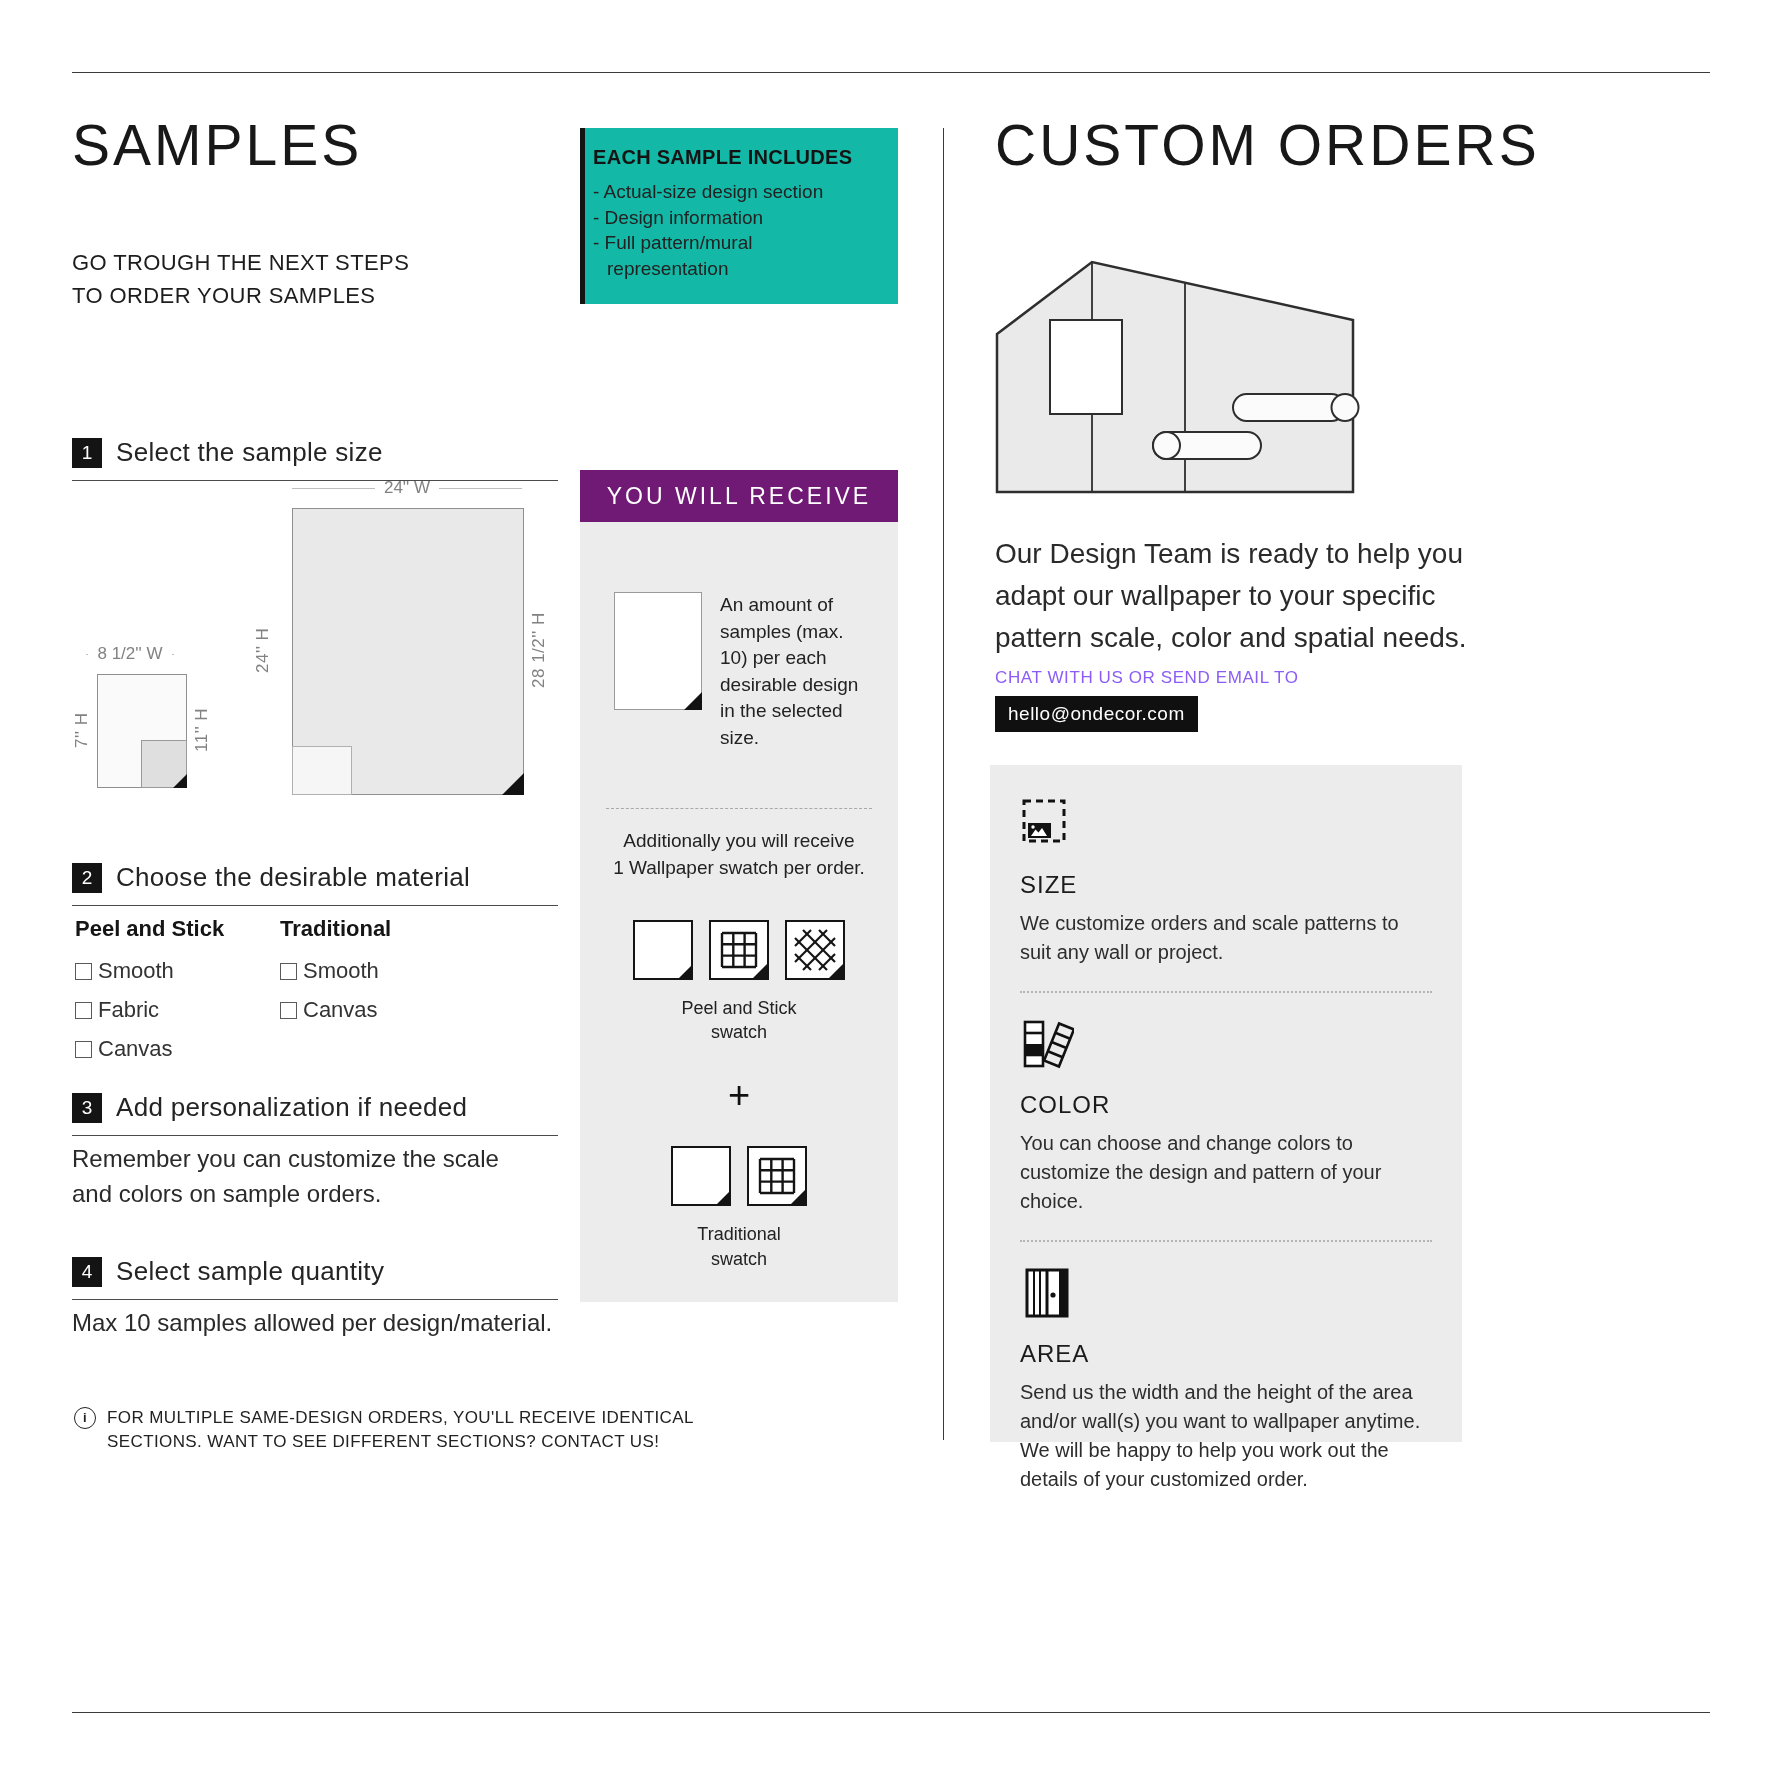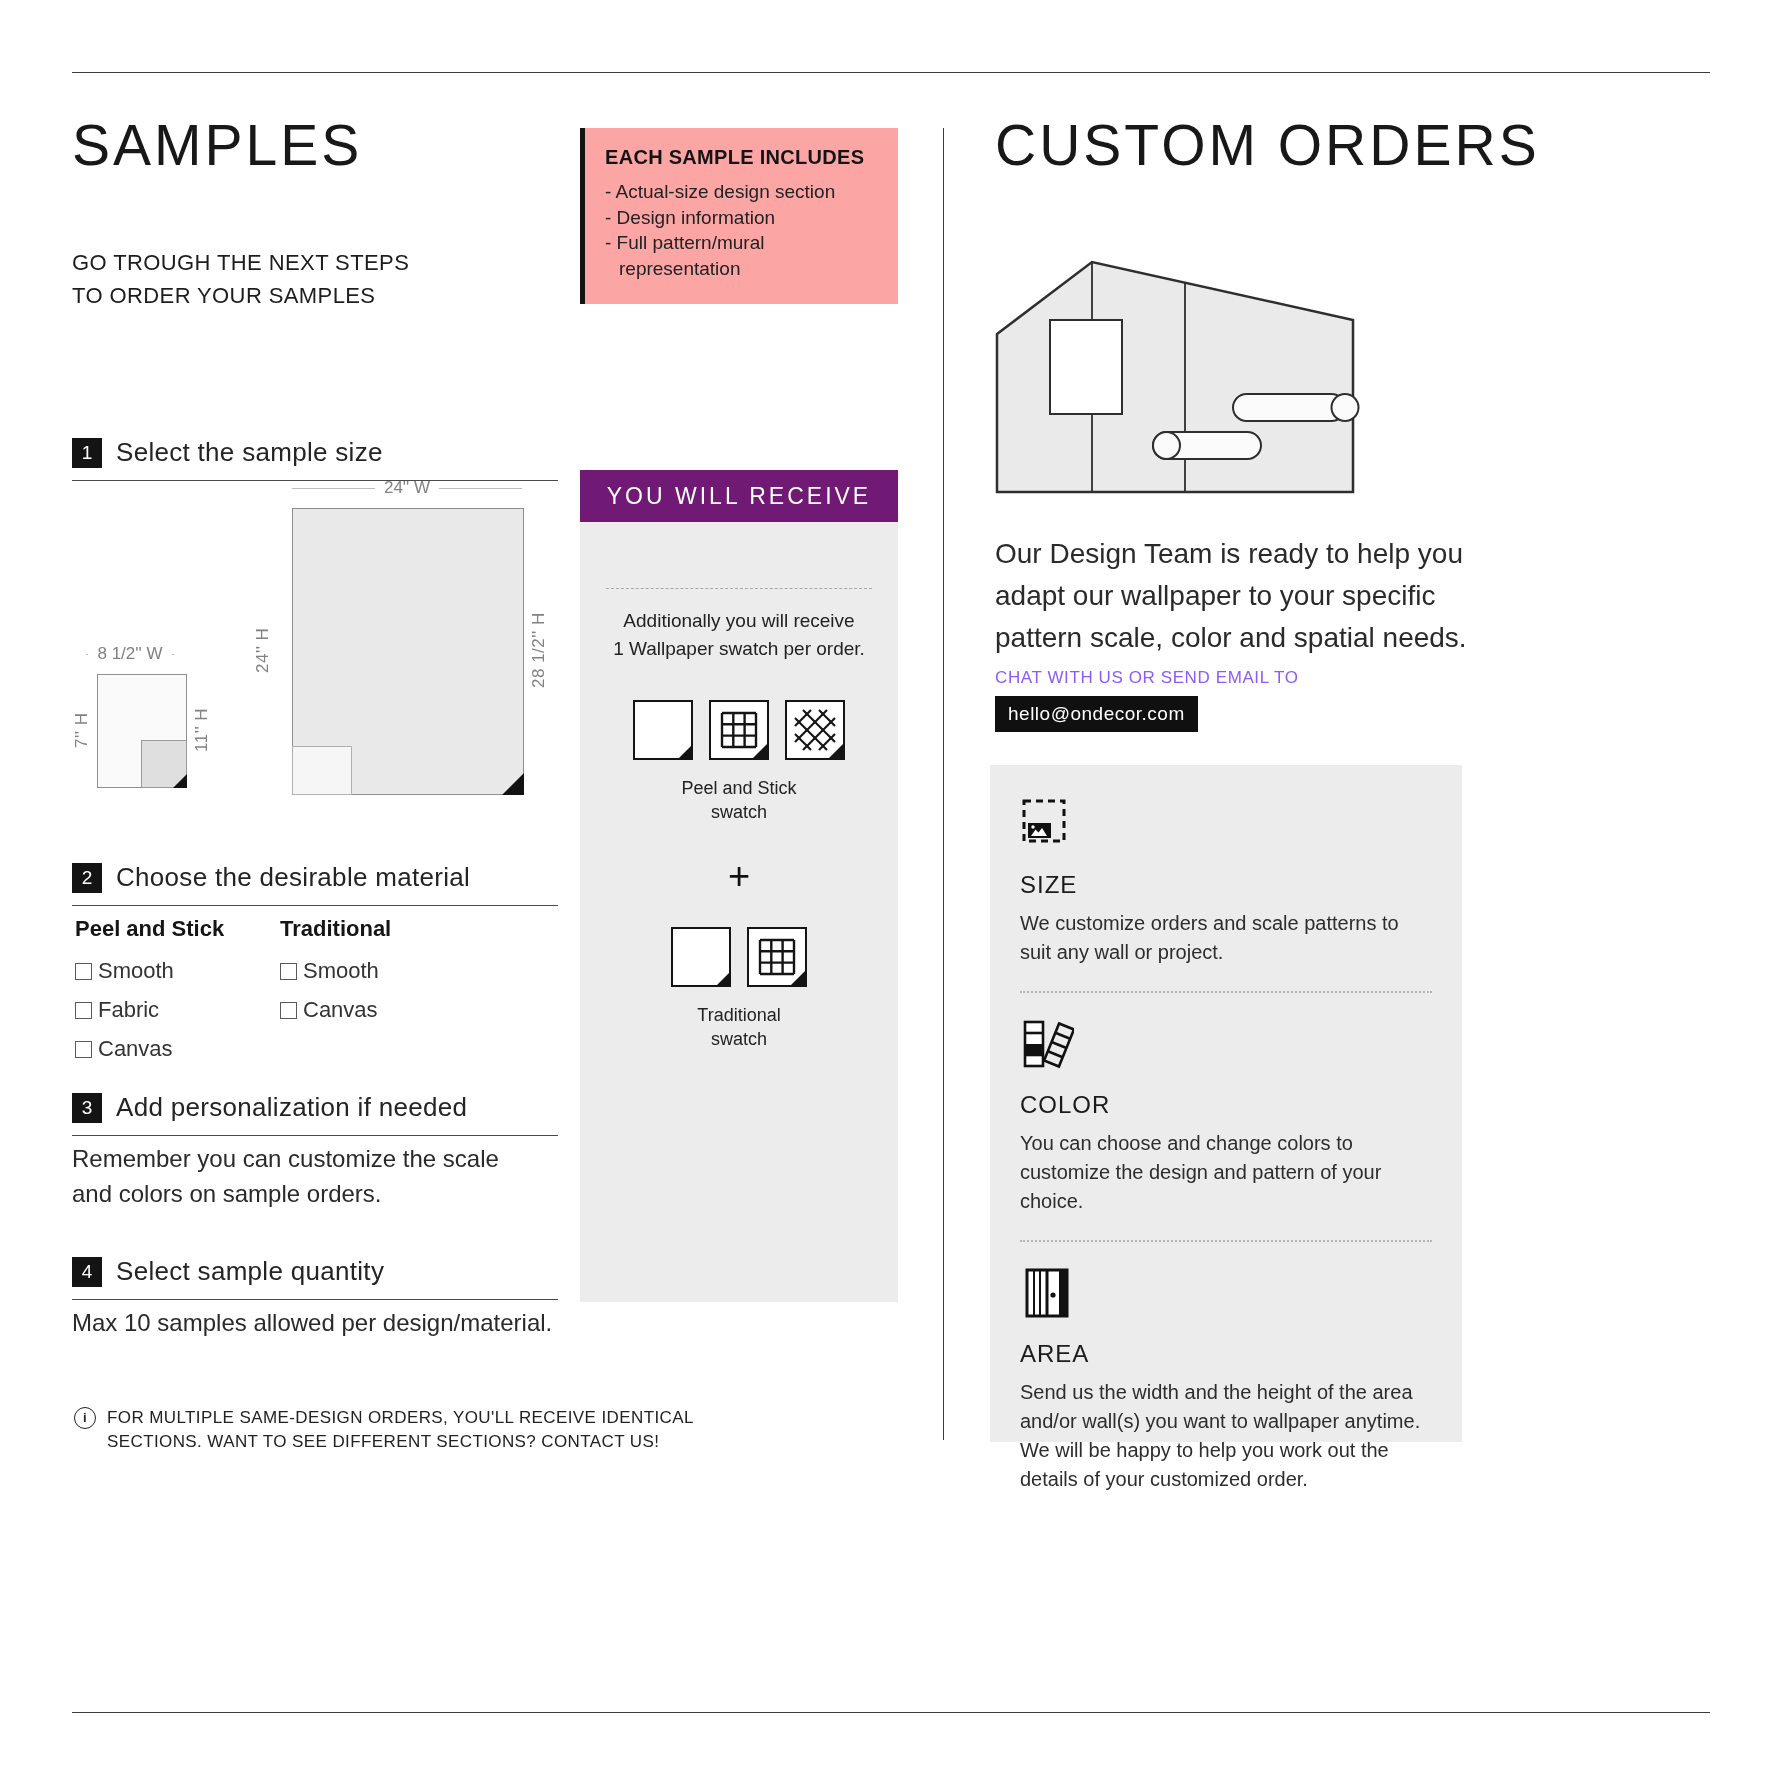--- a/index.html
+++ b/index.html
@@ -2,21 +2,21 @@
 <html><head>
 <meta charset="utf-8">
 <style>
   html,body{margin:0;padding:0;background:#ffffff;}
   .canvas{position:relative;width:1780px;height:1780px;background:#ffffff;overflow:hidden;
           font-family:"Liberation Sans","DejaVu Sans",sans-serif;color:#1c1c1c;}
   .abs{position:absolute;}
   .rule{position:absolute;left:72px;right:70px;height:1px;background:#3a3a3a;}
   .vdiv{position:absolute;width:1px;background:#3a3a3a;}
   .big-title{position:absolute;margin:0;font-size:57px;font-weight:500;letter-spacing:3px;color:#181818;white-space:nowrap;}
-  .includes-box{position:absolute;background:#fca5a5;border-left:5px solid #141414;padding:18px 20px 22px 20px;box-sizing:border-box;}
+  .includes-box{position:absolute;background:#14b8a6;border-left:5px solid #141414;padding:18px 20px 22px 8px;box-sizing:border-box;}
   .includes-title{font-size:20px;font-weight:700;letter-spacing:0.3px;margin-bottom:10px;color:#141414;}
   .includes-item{font-size:19px;line-height:1.35;padding-left:14px;text-indent:-14px;color:#222;}
   .intro{position:absolute;font-size:22px;line-height:1.5;letter-spacing:0.4px;color:#1d1d1d;}
   .step-header{position:absolute;display:flex;align-items:center;gap:14px;border-bottom:1px solid #4a4a4a;padding-bottom:12px;box-sizing:border-box;}
   .step-num{width:30px;height:30px;background:#141414;color:#fff;font-size:19px;display:flex;align-items:center;justify-content:center;flex:0 0 30px;}
   .step-label{font-size:26px;color:#242424;letter-spacing:0.3px;white-space:nowrap;}
   .dim-h{position:absolute;display:flex;align-items:center;gap:9px;font-size:17px;color:#828282;}
   .dim-h::before,.dim-h::after{content:"";flex:1;height:1px;background:#bdbdbd;}
   .dim-h span{white-space:nowrap;}
   .dim-v{position:absolute;writing-mode:vertical-rl;transform:rotate(180deg);font-size:17px;color:#828282;text-align:center;letter-spacing:0.5px;}
@@ -153,20 +153,26 @@
     <span class="info-circle">i</span>
     <div>
       <div>FOR MULTIPLE SAME-DESIGN ORDERS, YOU'LL RECEIVE IDENTICAL</div>
       <div>SECTIONS. WANT TO SEE DIFFERENT SECTIONS? CONTACT US!</div>
     </div>
   </div>
 
   <div class="receive-bar" style="left:580px;top:470px;width:318px;height:52px">YOU WILL RECEIVE</div>
 
   <div class="receive-panel" style="left:580px;top:522px;width:318px;height:780px">
+    <div class="rcv-row" style="margin-top:60px">
+      <div class="page-icon">
+        <div class="fold fold-md"></div>
+      </div>
+      <div class="rcv-text" style="width:154px">An amount of samples (max. 10) per each desirable design in the selected size.</div>
+    </div>
     <div class="dashed-div" style="margin-top:56px"></div>
     <div class="rcv-center" style="margin-top:18px">
       <div>Additionally you will receive</div>
       <div>1 Wallpaper swatch per order.</div>
     </div>
     <div class="swatch-row" style="margin-top:38px">
       <div class="swatch">
         <div class="fold fold-sm"></div>
       </div>
       <svg width="60" height="60" viewBox="0 0 60 60">

